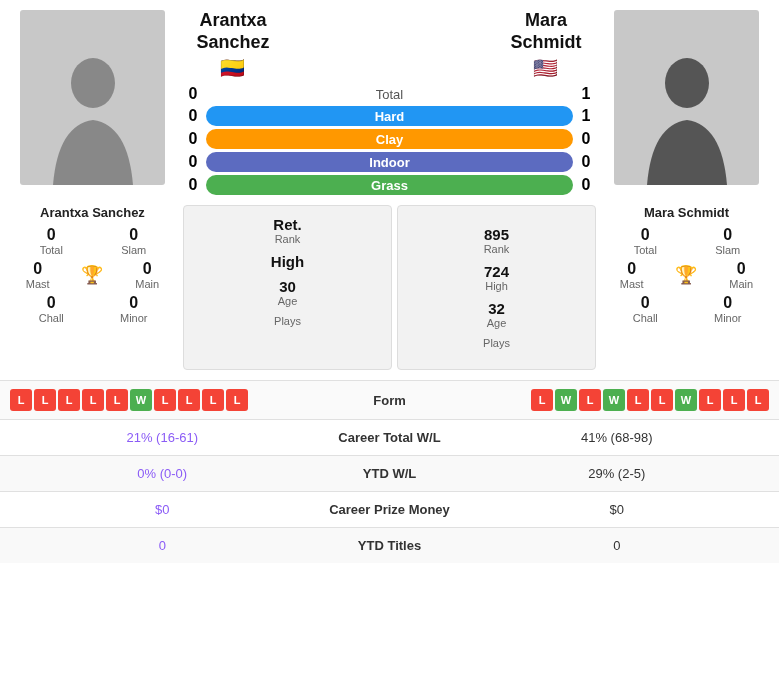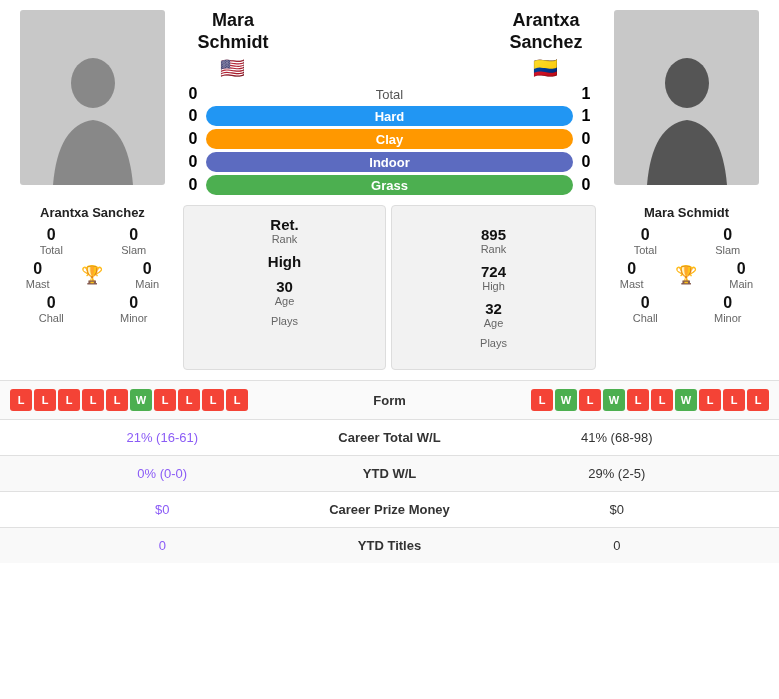--- a/index.html
+++ b/index.html
@@ -238,21 +238,21 @@
       font-weight: 700;
       display: flex;
       align-items: center;
       justify-content: center;
     }
 
     .mid-stats-panel {
       background: #f2f2f2;
       border: 1px solid #ddd;
       border-radius: 4px;
-      padding: 10px 4px;
+      padding: 10px 10px;
       display: flex;
       flex-direction: column;
       gap: 8px;
       margin-top: 5px;
     }
 
     .mid-stat-item {
       display: flex;
       flex-direction: column;
       align-items: center;
@@ -345,28 +345,28 @@
           <span class="val">0</span>
           <span class="lbl">Minor</span>
         </div>
       </div>
     </div>
 
     <div class="center-col">
 
       <div class="center-names-row">
         <div class="player-name-block">
+          <span class="player-name-text">Arantxa</span>
+          <span class="player-name-text">Sanchez</span>
+          <span style="font-size:20px;margin-top:3px;">🇨🇴</span>
+        </div>
+        <div class="player-name-block">
           <span class="player-name-text">Mara</span>
           <span class="player-name-text">Schmidt</span>
           <span style="font-size:20px;margin-top:3px;">🇺🇸</span>
-        </div>
-        <div class="player-name-block">
-          <span class="player-name-text">Arantxa</span>
-          <span class="player-name-text">Sanchez</span>
-          <span style="font-size:20px;margin-top:3px;">🇨🇴</span>
         </div>
       </div>
 
       <div class="score-table">
 
         <div class="score-line">
           <span class="sc-num">0</span>
           <div style="flex:1;text-align:center;font-size:13px;color:#555;">Total</div>
           <span class="sc-num">1</span>
         </div>

